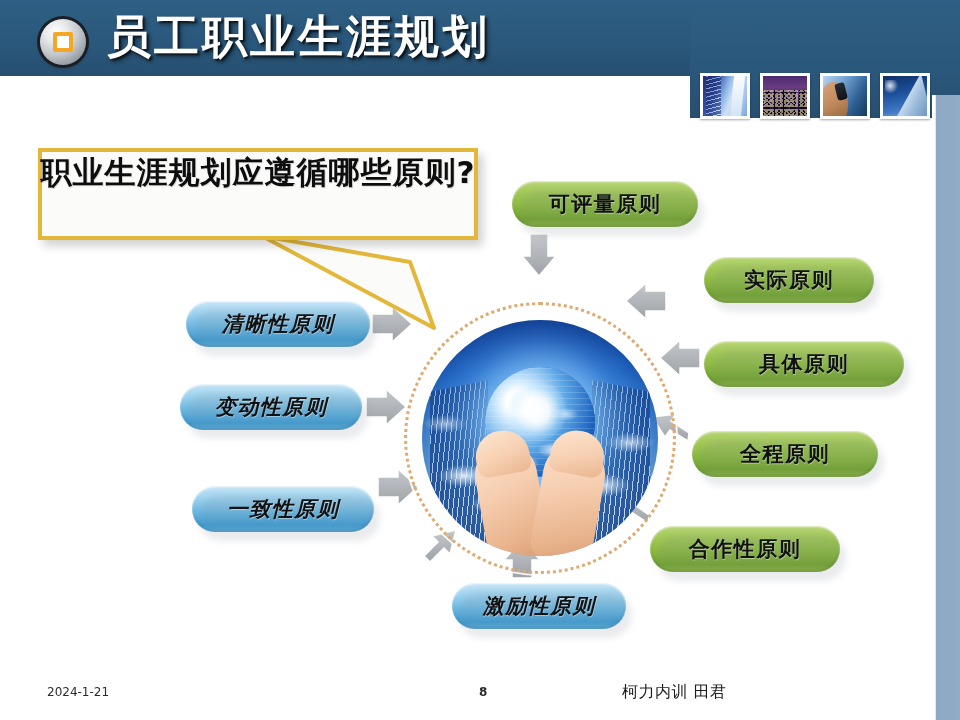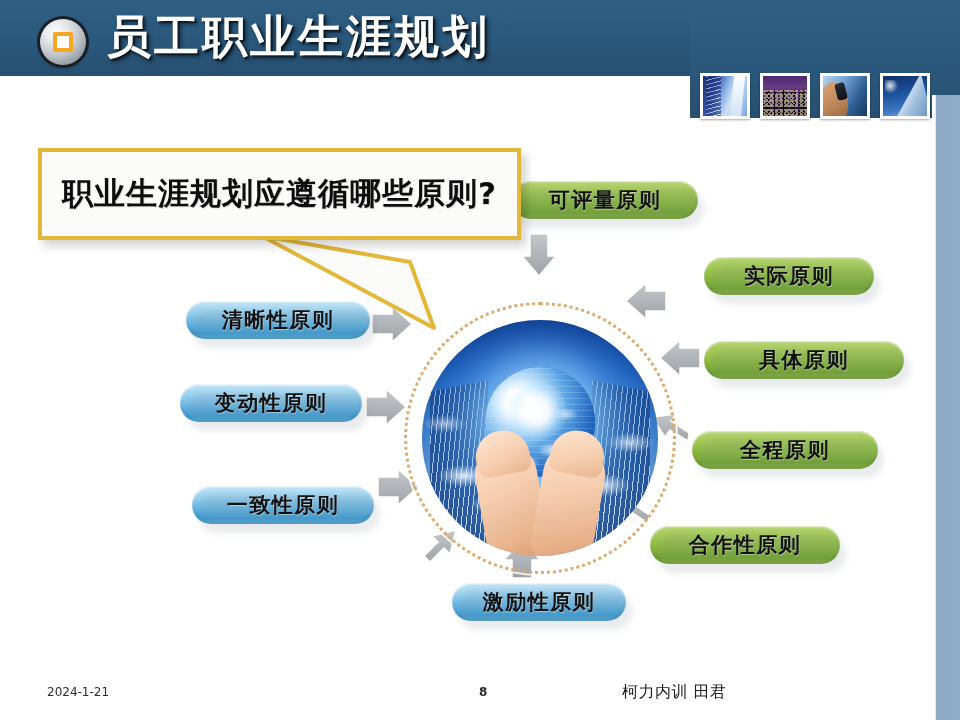--- a/index.html
+++ b/index.html
@@ -147,25 +147,25 @@
     position: absolute;
     right: 0; top: 95px;
     width: 28px; height: 625px;
     background: linear-gradient(90deg, #ffffff 0%, #ffffff 12%, #8fa9c4 14%, #90abc6 100%);
   }
 
   
   .bubble {
     position: absolute;
     left: 38px; top: 148px;
-    width: 483px; height: 92px;
+    width: 440px; height: 92px;
     background: #fbfbfa;
     border: 4px solid #e3b83a;
     box-shadow: 5px 6px 9px rgba(0,0,0,.18);
-    display: flex; align-items: center; justify-content: center;
+    display: flex; align-items: flex-start; justify-content: center;
     z-index: 6;
   }
   .bubble-text {
     font-size: 31px;
     font-weight: 700;
     color: #0d0d0d;
     letter-spacing: 1px;
     white-space: nowrap;
     text-shadow: 1px 1px 0 rgba(0,0,0,.12);
   }
@@ -259,21 +259,21 @@
     content:""; position:absolute; left:4px; top:-14px; width:54px; height:44px;
     border-radius: 26px 26px 10px 10px;
     background: linear-gradient(160deg, #fde6d2 0%, #f7d0b2 55%, #e9b58f 100%);
   }
   .hand-l { left: 58px; transform: rotate(-10deg); }
   .hand-r { right: 58px; transform: rotate(10deg); }
 
   
   .pill {
     position: absolute;
-    height: 38px;
+    height: 46px;
     border-radius: 24px;
     display: flex; align-items: center; justify-content: center;
     font-size: 21px;
     font-weight: 700;
     color: #111111;
     letter-spacing: 1.5px;
     white-space: nowrap;
     z-index: 4;
     text-shadow: 0.5px 0.5px 0 rgba(255,255,255,.4);
   }
@@ -283,20 +283,21 @@
     left: 6px; top: 9px;
     width: 100%; height: 100%;
     border-radius: 24px;
     background: rgba(120,130,140,.16);
     filter: blur(3px);
     z-index: -1;
   }
   .pill-blue {
     background: linear-gradient(180deg, #c9e6f7 0%, #9ed4f0 26%, #62b4e2 62%, #3c9ed6 85%, #5fb2de 100%);
     box-shadow: inset 0 1px 2px rgba(255,255,255,.9), inset 0 -2px 3px rgba(30,110,160,.35);
+    font-style: italic;
   }
   .pill-green {
     background: linear-gradient(180deg, #b9d678 0%, #a4ca58 24%, #89b93c 58%, #73a62c 84%, #8fbb43 100%);
     box-shadow: inset 0 1px 2px rgba(255,255,255,.75), inset 0 -2px 3px rgba(70,110,20,.35);
   }
 
   
   .p-qingxi   { left: 186px; top: 301px; width: 184px; }
   .p-biandong { left: 180px; top: 384px; width: 182px; }
   .p-yizhi    { left: 192px; top: 486px; width: 182px; }

